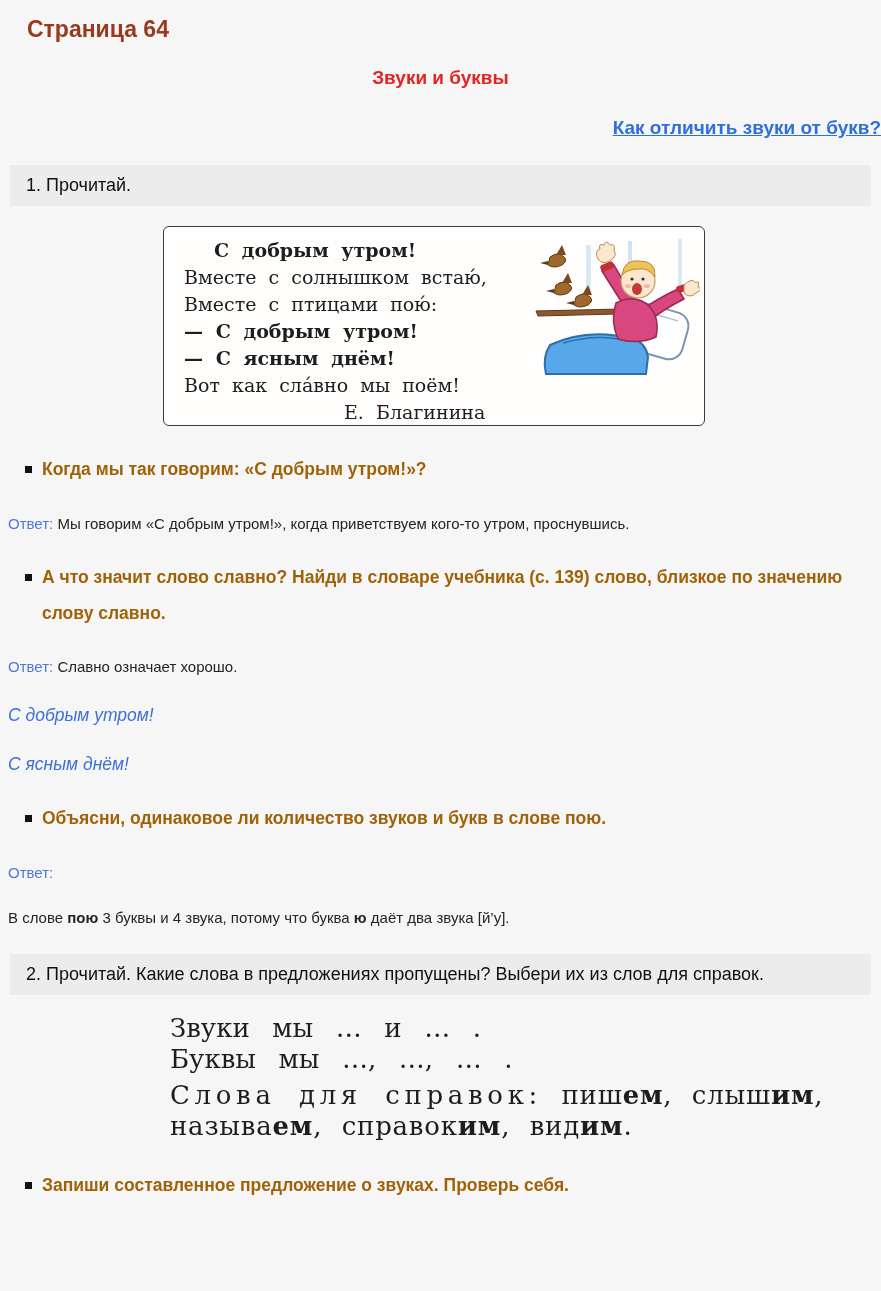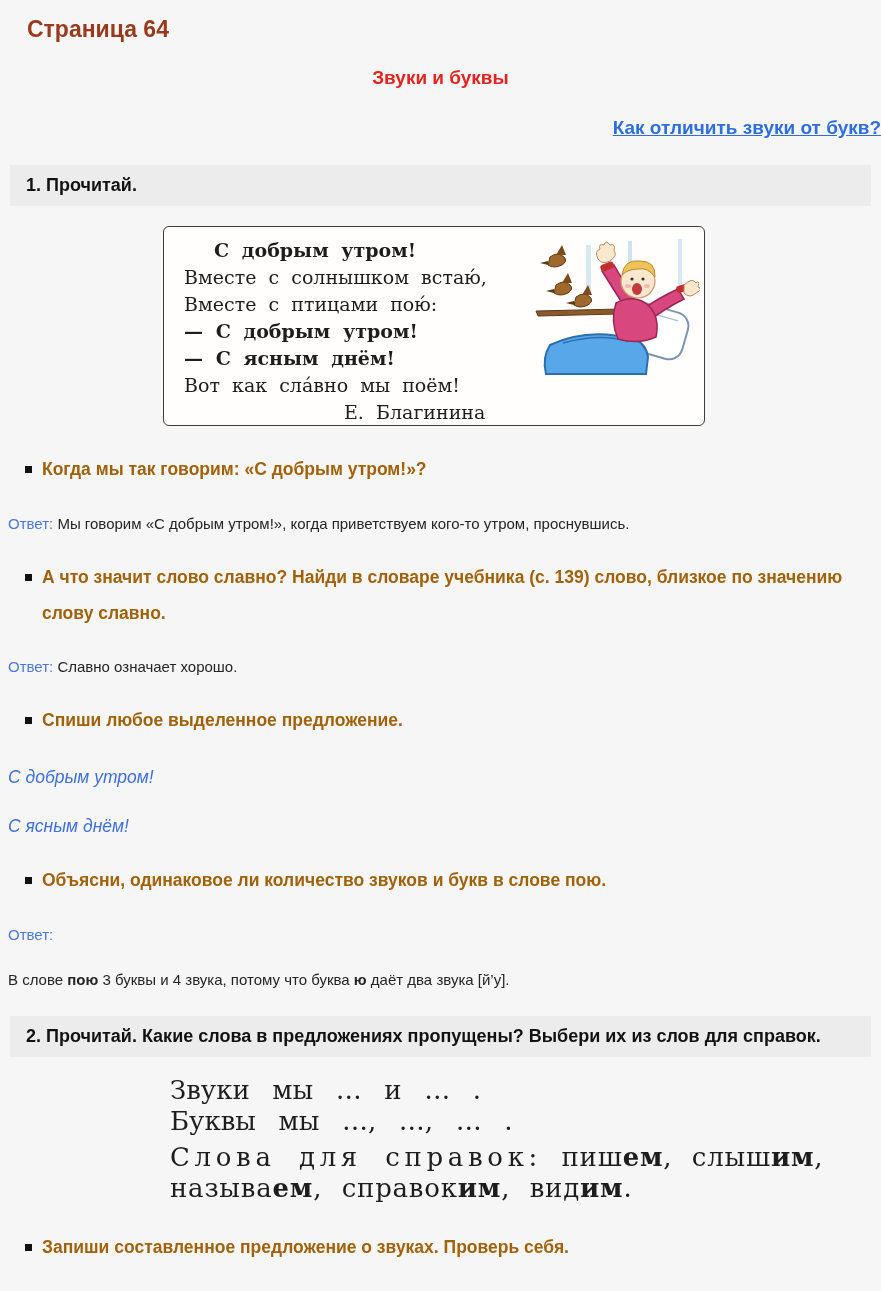--- a/index.html
+++ b/index.html
@@ -34,21 +34,21 @@
     color: var(--subsection-heading, #2e6edf);
     text-decoration: underline;
   }
 
   
   .task-bar {
     margin: 26px 10px 0 10px;
     background: var(--task-bar-bg, #ececec);
     padding: 4px 16px;
     font-size: 18px;
-    font-weight: bold;
+    font-weight: normal;
     line-height: 1.85;
     color: #111;
   }
 
   
   .poem-box {
     margin: 20px 0 0 163px;
     width: 542px;
     height: 200px;
     background: #fffefd;
@@ -213,24 +213,20 @@
   <div class="bullet-item">
     <span class="bullet-marker"></span>
     <span>А что значит слово славно? Найди в словаре учебника (с. 139) слово, близкое по значению слову славно.</span>
   </div>
 
   <p class="answer">
     <span class="answer-label">Ответ:</span>
     <span>Славно означает хорошо.</span>
   </p>
 
-  <div class="bullet-item">
-    <span class="bullet-marker"></span>
-    <span>Спиши любое выделенное предложение.</span>
-  </div>
 
   <p class="answer-blue">С добрым утром!</p>
   <p class="answer-blue">С ясным днём!</p>
 
   <div class="bullet-item">
     <span class="bullet-marker"></span>
     <span>Объясни, одинаковое ли количество звуков и букв в слове пою.</span>
   </div>
 
   <p class="answer">

